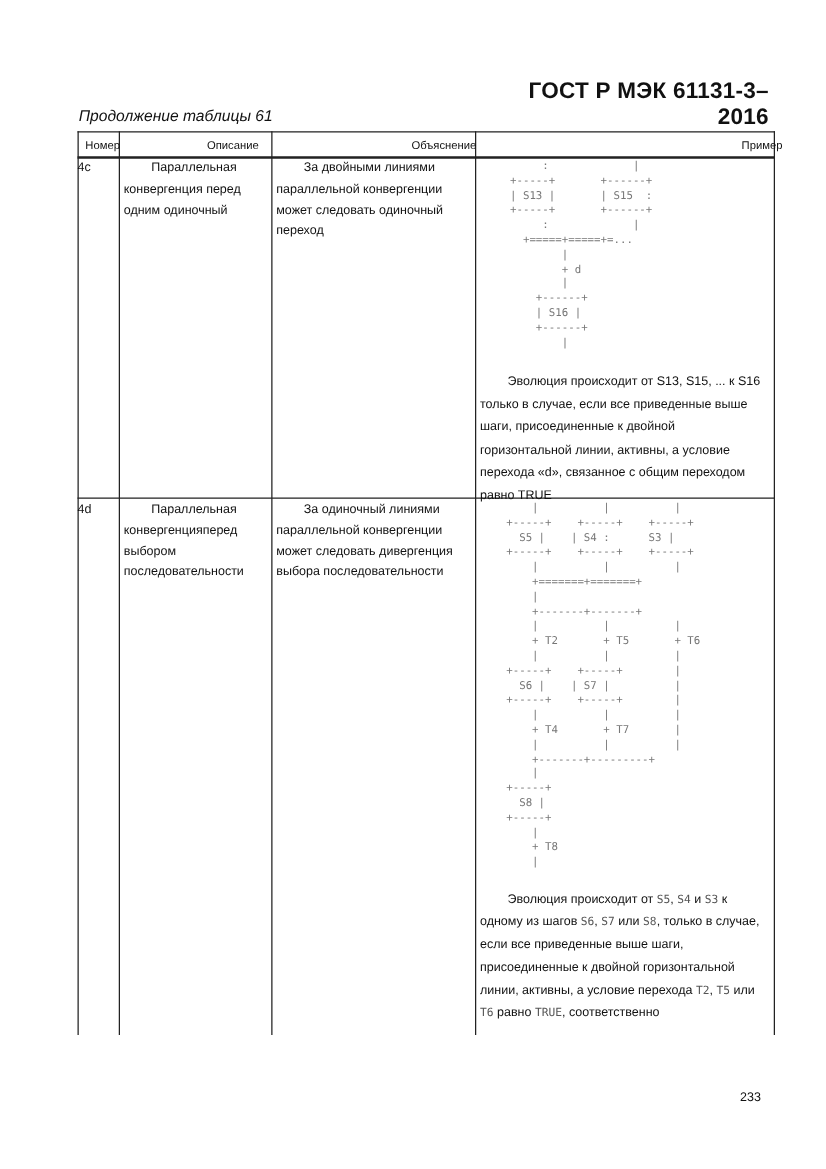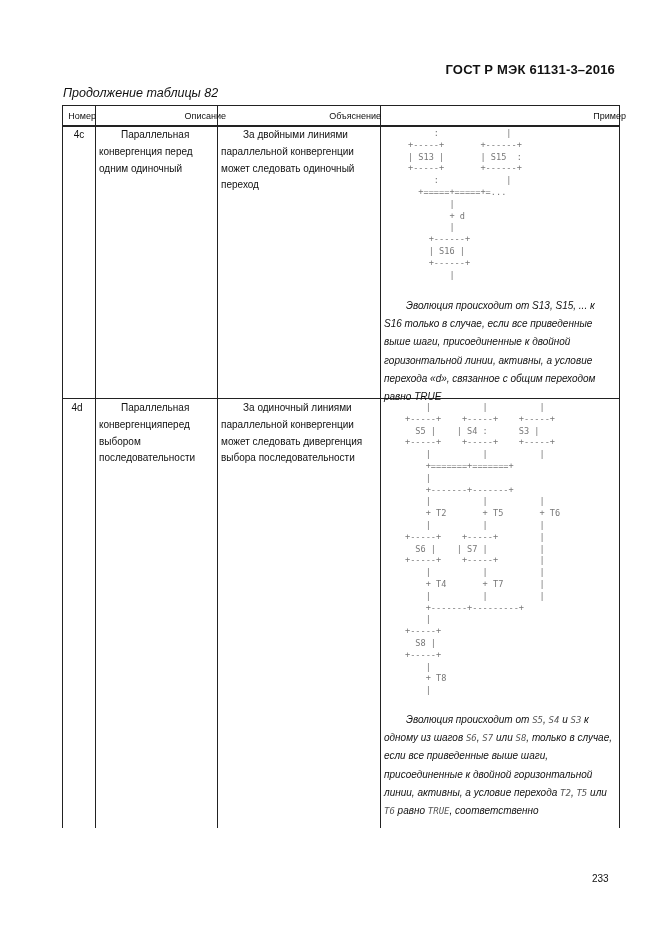--- a/index.html
+++ b/index.html
@@ -1,52 +1,52 @@
 <!DOCTYPE html>
 <html><head>
 <meta charset="utf-8">
 <style>
   html, body { margin: 0; padding: 0; background: #ffffff; }
   body { width: 661px; height: 935px; position: relative; overflow: hidden;
          font-family: "Liberation Sans", sans-serif; color: #111; }
   .doc-header { position: absolute; left: 420px; top: 62px; width: 195px; text-align: right;
-                font-size: 13px; font-weight: bold; letter-spacing: 0.2px; }
+                font-size: 18px; font-weight: bold; letter-spacing: 0.2px; }
   .caption { position: absolute; left: 63px; top: 86px; font-size: 12.5px; font-style: italic; }
   .tbl { position: absolute; left: 62px; top: 105px; width: 558px; height: 723px; }
   .vline { position: absolute; top: 0; width: 1px; background: #222; }
   .hline { position: absolute; left: 0; height: 1px; background: #222; }
   .hdr { position: absolute; top: 105px; height: 22px; line-height: 22px; font-size: 9px; text-align: right; }
   .cell { position: absolute; font-size: 10px; line-height: 16.8px; }
-  .num { text-align: center; }
+  .num { }
   .indent { text-indent: 22px; }
   .ascii { position: absolute; font-family: "DejaVu Sans Mono", monospace; font-size: 8.6px;
            line-height: 11.8px; color: #777; white-space: pre; margin: 0; }
-  .para { position: absolute; left: 384px; width: 228px; font-size: 10px; line-height: 18.2px; text-indent: 22px; font-style: italic; }
+  .para { position: absolute; left: 384px; width: 228px; font-size: 10px; line-height: 18.2px; text-indent: 22px; }
   .mono { font-family: "DejaVu Sans Mono", monospace; font-size: 9px; color: #555; }
   .page-num { position: absolute; left: 592px; top: 873px; font-size: 10px; }
 </style>
 </head>
 <body>
 
 <div class="doc-header">ГОСТ Р МЭК 61131-3–2016</div>
-<div class="caption">Продолжение таблицы 82</div>
+<div class="caption">Продолжение таблицы 61</div>
 
 <div class="tbl">
   <div class="vline" style="left:0;height:723px"></div>
   <div class="vline" style="left:33px;height:723px"></div>
   <div class="vline" style="left:155px;height:723px"></div>
   <div class="vline" style="left:318px;height:723px"></div>
   <div class="vline" style="left:557px;height:723px"></div>
   <div class="hline" style="top:0;width:558px"></div>
   <div class="hline" style="top:20px;width:558px;height:2px"></div>
   <div class="hline" style="top:293px;width:558px"></div>
 </div>
 
 <div class="hdr" style="left:62px;width:34px">Номер</div>
-<div class="hdr" style="left:104px;width:122px">Описание</div>
+<div class="hdr" style="left:85px;width:122px">Описание</div>
 <div class="hdr" style="left:218px;width:163px">Объяснение</div>
 <div class="hdr" style="left:387px;width:239px">Пример</div>
 
 <div class="cell num" style="left:62px;top:127px;width:34px">4c</div>
 <div class="cell indent" style="left:99px;top:127px;width:116px">Параллельная конвергенция перед одним одиночный</div>
 <div class="cell indent" style="left:221px;top:127px;width:157px">За двойными линиями параллельной конвергенции может следовать одиночный переход</div>
 <pre class="ascii" style="left:408px;top:128px">     :             |
 +-----+       +------+
 | S13 |       | S15  :
 +-----+       +------+

